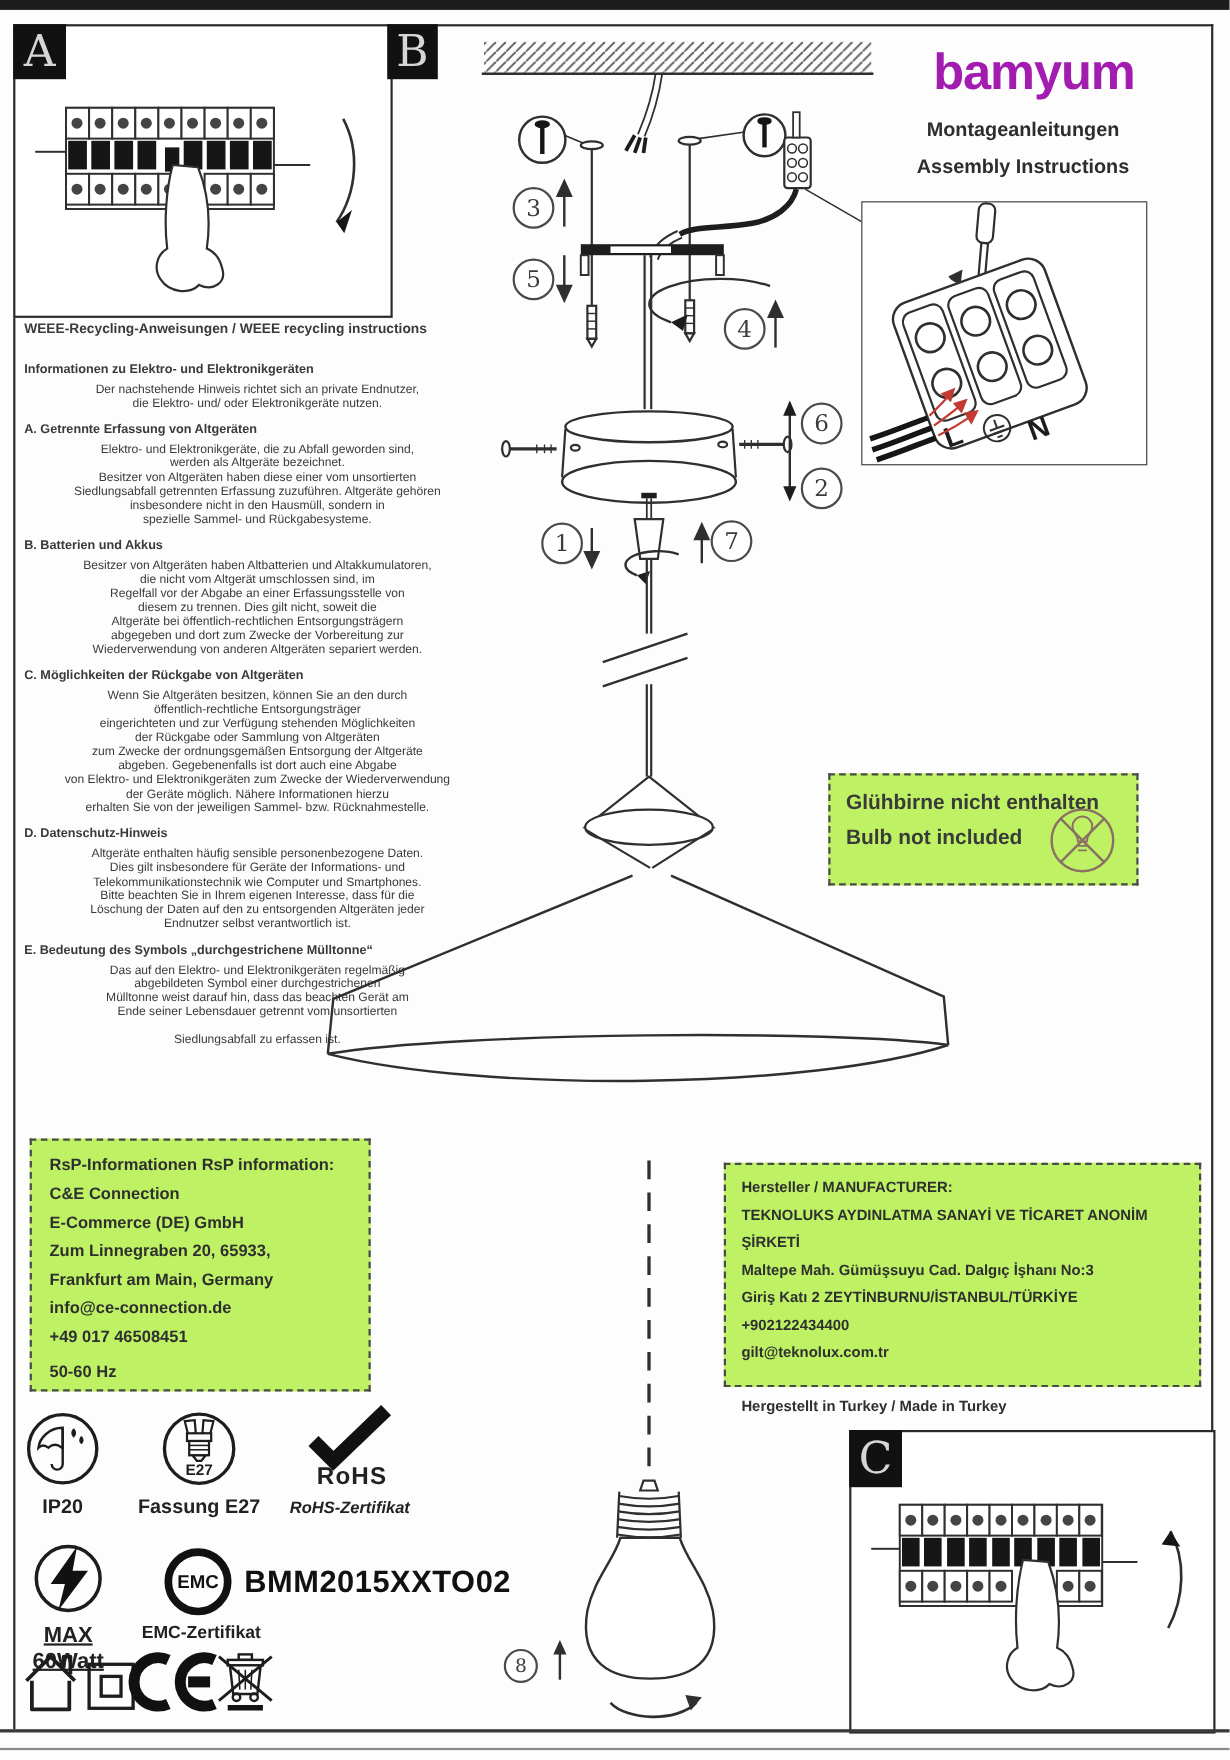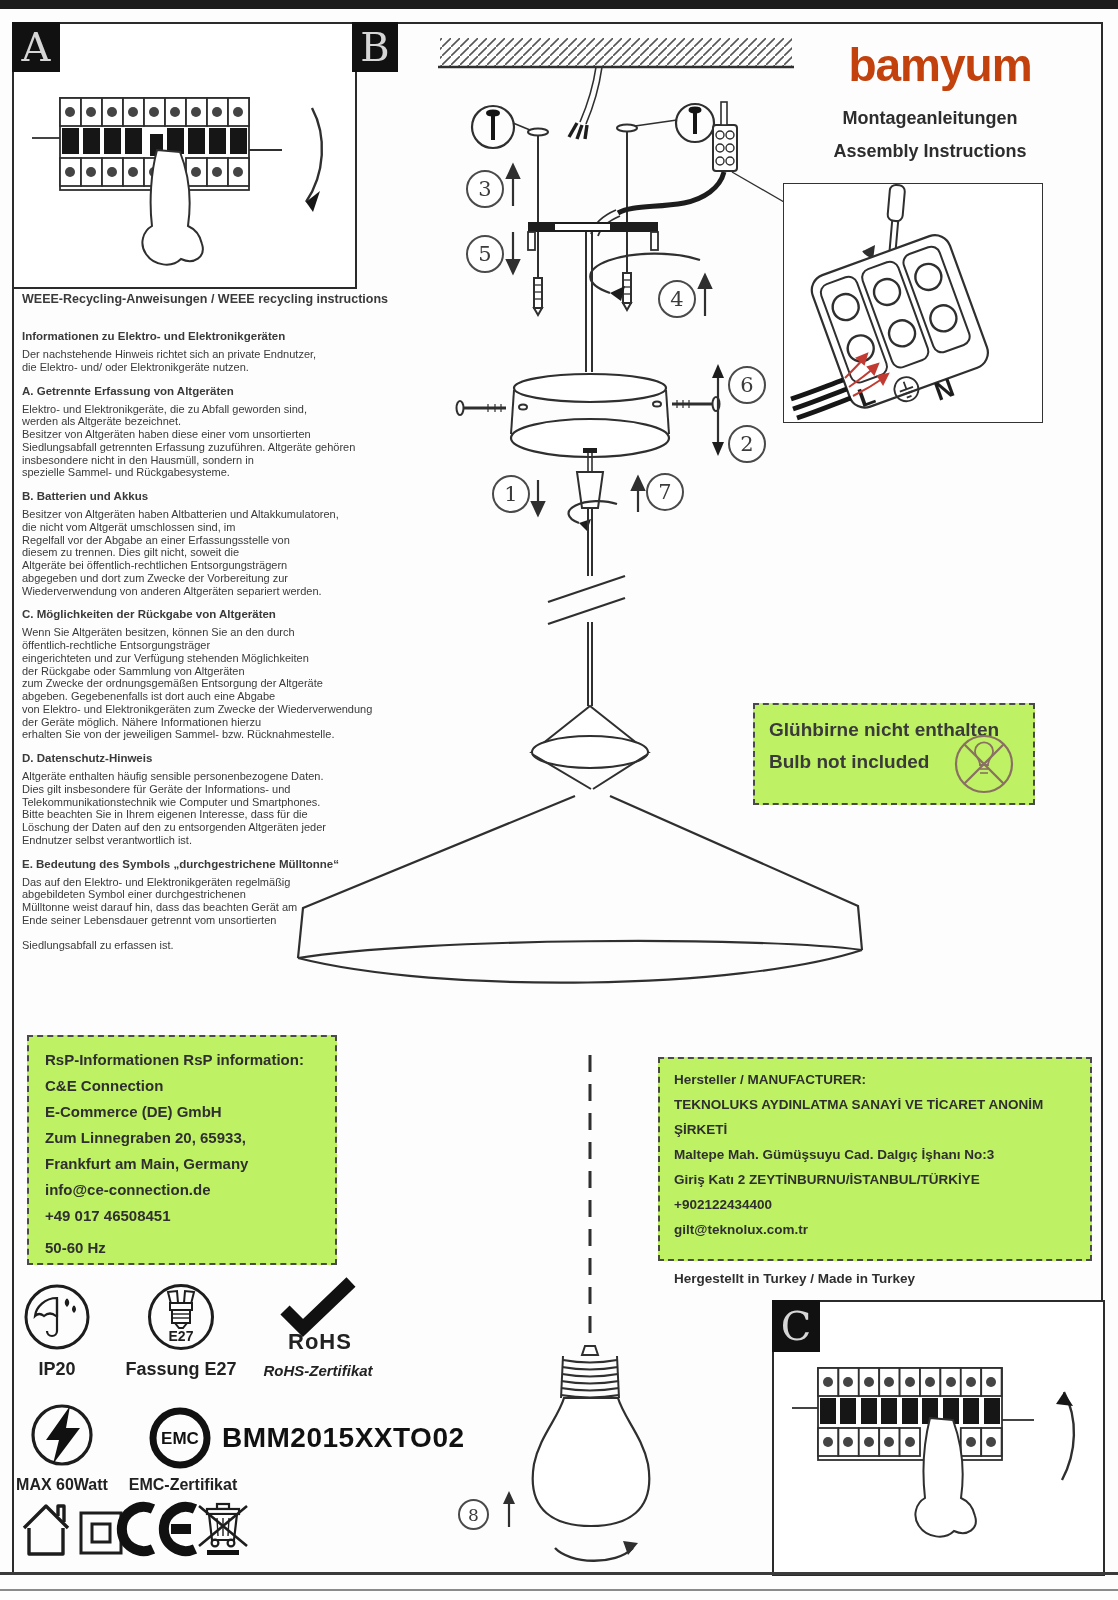--- a/index.html
+++ b/index.html
@@ -8,21 +8,21 @@
   .abs{position:absolute;}
   svg{display:block;overflow:visible;}
   .frame{border:2px solid #2b2b2b;}
   .blackbar{background:#1c1c1c;}
   .panel-label{background:#111;color:#d6d6d6;font-family:"DejaVu Serif",serif;
     display:flex;align-items:center;justify-content:center;font-size:40px;}
   .w-col{width:424px;color:#3a3a3a;}
   .w-title{font-size:12.5px;font-weight:bold;margin-bottom:24px;}
   .w-head{font-size:11.5px;font-weight:bold;margin:11px 0 6px 0;}
   .w-head:empty{display:none;margin:0;}
-  .w-body{font-size:11px;line-height:1.16;white-space:pre-line;}
+  .w-body{font-size:11px;line-height:1.16;white-space:pre-line;text-align:center;}
   .brand{font-size:46px;font-weight:800;letter-spacing:-1px;text-align:center;}
   .title-lines{font-size:18px;font-weight:600;color:#2d2d2d;text-align:center;line-height:33px;}
   .dashed-box{border:2px dashed #4a4a4a;background:#bef264;}
   .note-line{font-size:19px;font-weight:600;color:#3a3a3a;line-height:30px;}
   .rsp-line{font-size:15px;font-weight:700;color:#2f2f2f;line-height:26px;}
   .man-line{font-size:13.5px;font-weight:700;color:#2f2f2f;line-height:25px;}
   .step-circle{border:2px solid #4a4a4a;border-radius:50%;background:#fff;
     display:flex;align-items:center;justify-content:center;
     font-family:"DejaVu Serif",serif;color:#3c3c3c;}
   .step-lg{width:34px;height:34px;font-size:21px;}
@@ -171,21 +171,21 @@
  abgebildeten Symbol einer durchgestrichenen
 Mülltonne weist darauf hin, dass das beachten Gerät am
 Ende seiner Lebensdauer getrennt vom unsortierten</div>
     </div>
     <div style="margin-top:12px;">
 
       <div class="w-body">Siedlungsabfall zu erfassen ist.</div>
     </div>
   </div>
 
-  <div class="abs brand" style="left:790px;top:38px;width:300px;color:#c2410c;">bamyum</div>
+  <div class="abs brand" style="left:790px;top:38px;width:300px;color:#a21caf;">bamyum</div>
   <div class="abs title-lines" style="left:760px;top:102px;width:340px;">
     <div>Montageanleitungen</div>
     <div>Assembly Instructions</div>
   </div>
 
   <svg class="abs" style="left:280px;top:20px;" width="600" height="980" viewBox="0 0 600 980">
     <defs>
       <pattern id="hatch" width="9" height="9" patternUnits="userSpaceOnUse">
         <line x1="9" y1="0" x2="0" y2="9" stroke="#555" stroke-width="1.6"></line>
       </pattern>
@@ -472,21 +472,21 @@
   <svg class="abs" style="left:277px;top:1278px;" width="80" height="56" viewBox="0 0 80 56">
     <path d="M8,32 L26,50 L74,4" stroke="#111" stroke-width="13" fill="none"></path>
   </svg>
   <div class="abs cert-label" style="left:282px;top:1329px;width:76px;font-size:22px;letter-spacing:1px;">RoHS</div>
   <div class="abs cert-label" style="left:253px;top:1362px;width:130px;font-size:15px;font-style:italic;">RoHS-Zertifikat</div>
 
   <svg class="abs" style="left:30px;top:1402px;" width="64" height="66" viewBox="0 0 64 66">
     <circle cx="32" cy="33" r="29" stroke="#1d1d1d" stroke-width="3.2" fill="none"></circle>
     <polygon points="40,4 16,38 29,38 23,62 50,26 36,26" fill="#111"></polygon>
   </svg>
-  <div class="abs cert-label" style="left:12px;top:1476px;width:100px;font-size:16px;">MAX 60Watt</div>
+  <div class="abs cert-label" style="left:12px;top:1476px;width:100px;font-size:20px;text-decoration:underline;">MAX 60Watt</div>
 
   <svg class="abs" style="left:148px;top:1406px;" width="64" height="64" viewBox="0 0 64 64">
     <circle cx="32" cy="32" r="27" stroke="#111" stroke-width="7" fill="none"></circle>
     <text x="32" y="38" text-anchor="middle" font-family="Liberation Sans,sans-serif" font-size="17" font-weight="bold" fill="#111">EMC</text>
   </svg>
   <div class="abs cert-label" style="left:125px;top:1476px;width:116px;font-size:16px;">EMC-Zertifikat</div>
 
   <div class="abs model" style="left:222px;top:1422px;">BMM2015XXTO02</div>
 
   <svg class="abs" style="left:20px;top:1498px;" width="52" height="62" viewBox="0 0 52 62">

